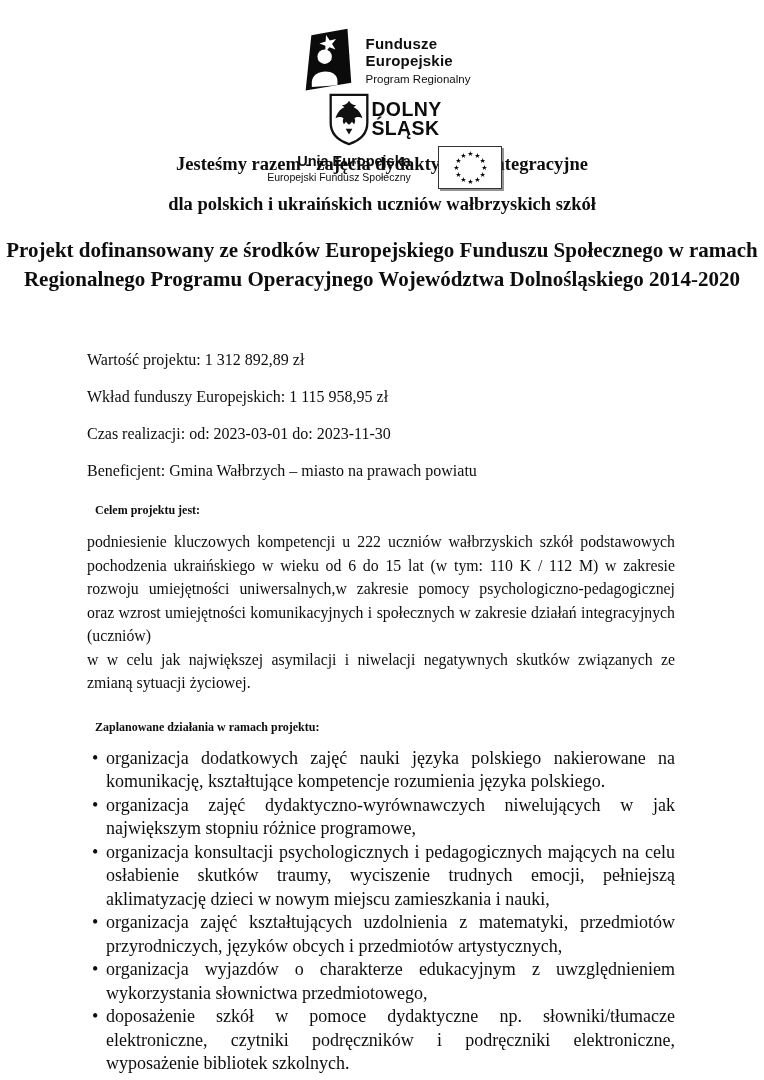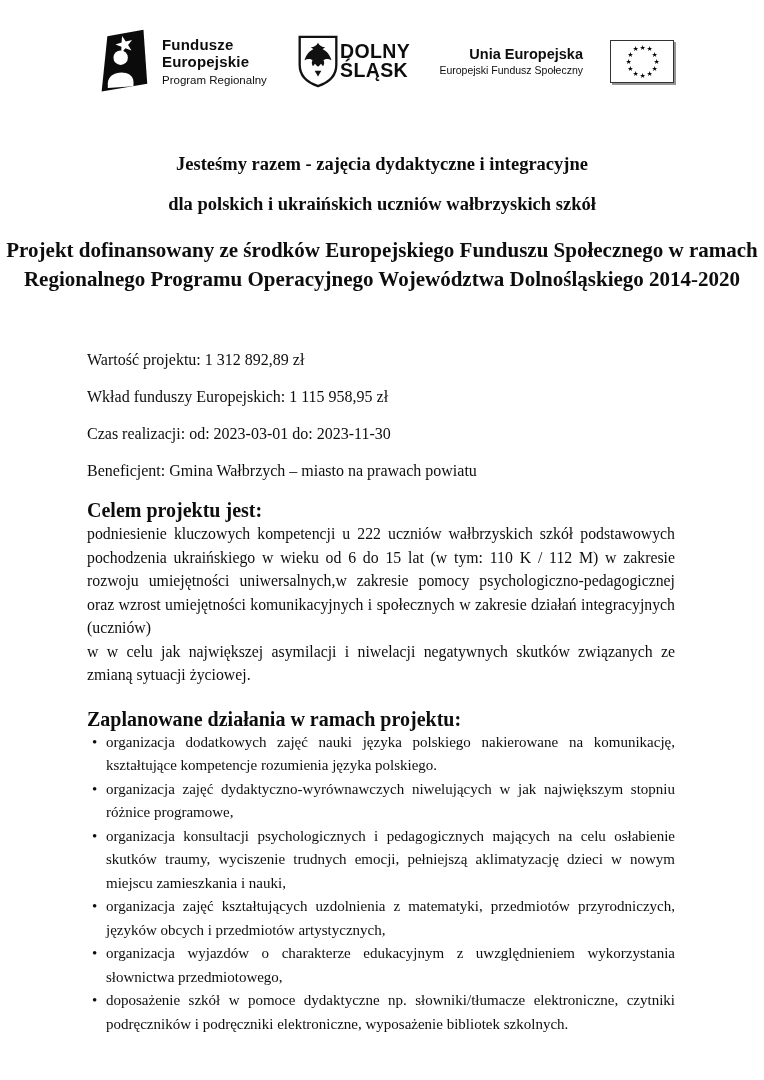--- a/index.html
+++ b/index.html
@@ -14,20 +14,21 @@
     overflow: hidden;
   }
 
   
   .logos {
     display: flex;
     align-items: center;
     justify-content: space-between;
     padding: 28px 90px 0 95px;
     height: 94px;
+    flex-direction: column;
   }
   .logo-group { display: flex; align-items: center; }
   .sans { font-family: "Liberation Sans", "DejaVu Sans", sans-serif; }
 
   .fe-icon { width: 57px; height: 64px; flex: 0 0 auto; }
   .fe-text { margin-left: 10px; }
   .fe-line { font-weight: bold; font-size: 15px; line-height: 17px; letter-spacing: 0.2px; }
   .fe-sub  { font-size: 11.5px; line-height: 13px; margin-top: 4px; }
 
   .ds-icon { width: 44px; height: 54px; flex: 0 0 auto; }
@@ -61,36 +62,36 @@
     font-size: 21px;
     line-height: 29px;
   }
 
   
   .content { margin: 0 89px 0 87px; }
 
   .details { margin-top: 56px; font-size: 16px; }
   .details p { margin: 0 0 17px 0; line-height: 20px; }
 
-  .section-heading { font-weight: bold; font-size: 20px; line-height: 24px; margin: 0; }
+  .section-heading { font-weight: bold; font-size: 12px; line-height: 24px; margin: 8px; }
 
   .goal { margin-top: 14px; }
   .goal-body {
     margin: 0;
     font-size: 15.8px;
     line-height: 23.5px;
     text-align: justify;
   }
 
   .activities { margin-top: 20px; }
   .bullet {
     position: relative;
     margin: 0;
     padding-left: 19px;
-    font-size: 15px;
+    font-size: 18px;
     line-height: 23.5px;
     text-align: justify;
   }
   .bullet::before { content: "\2022"; position: absolute; left: 5px; }
 </style>
 </head>
 <body>
 
 <div class="page">
 

